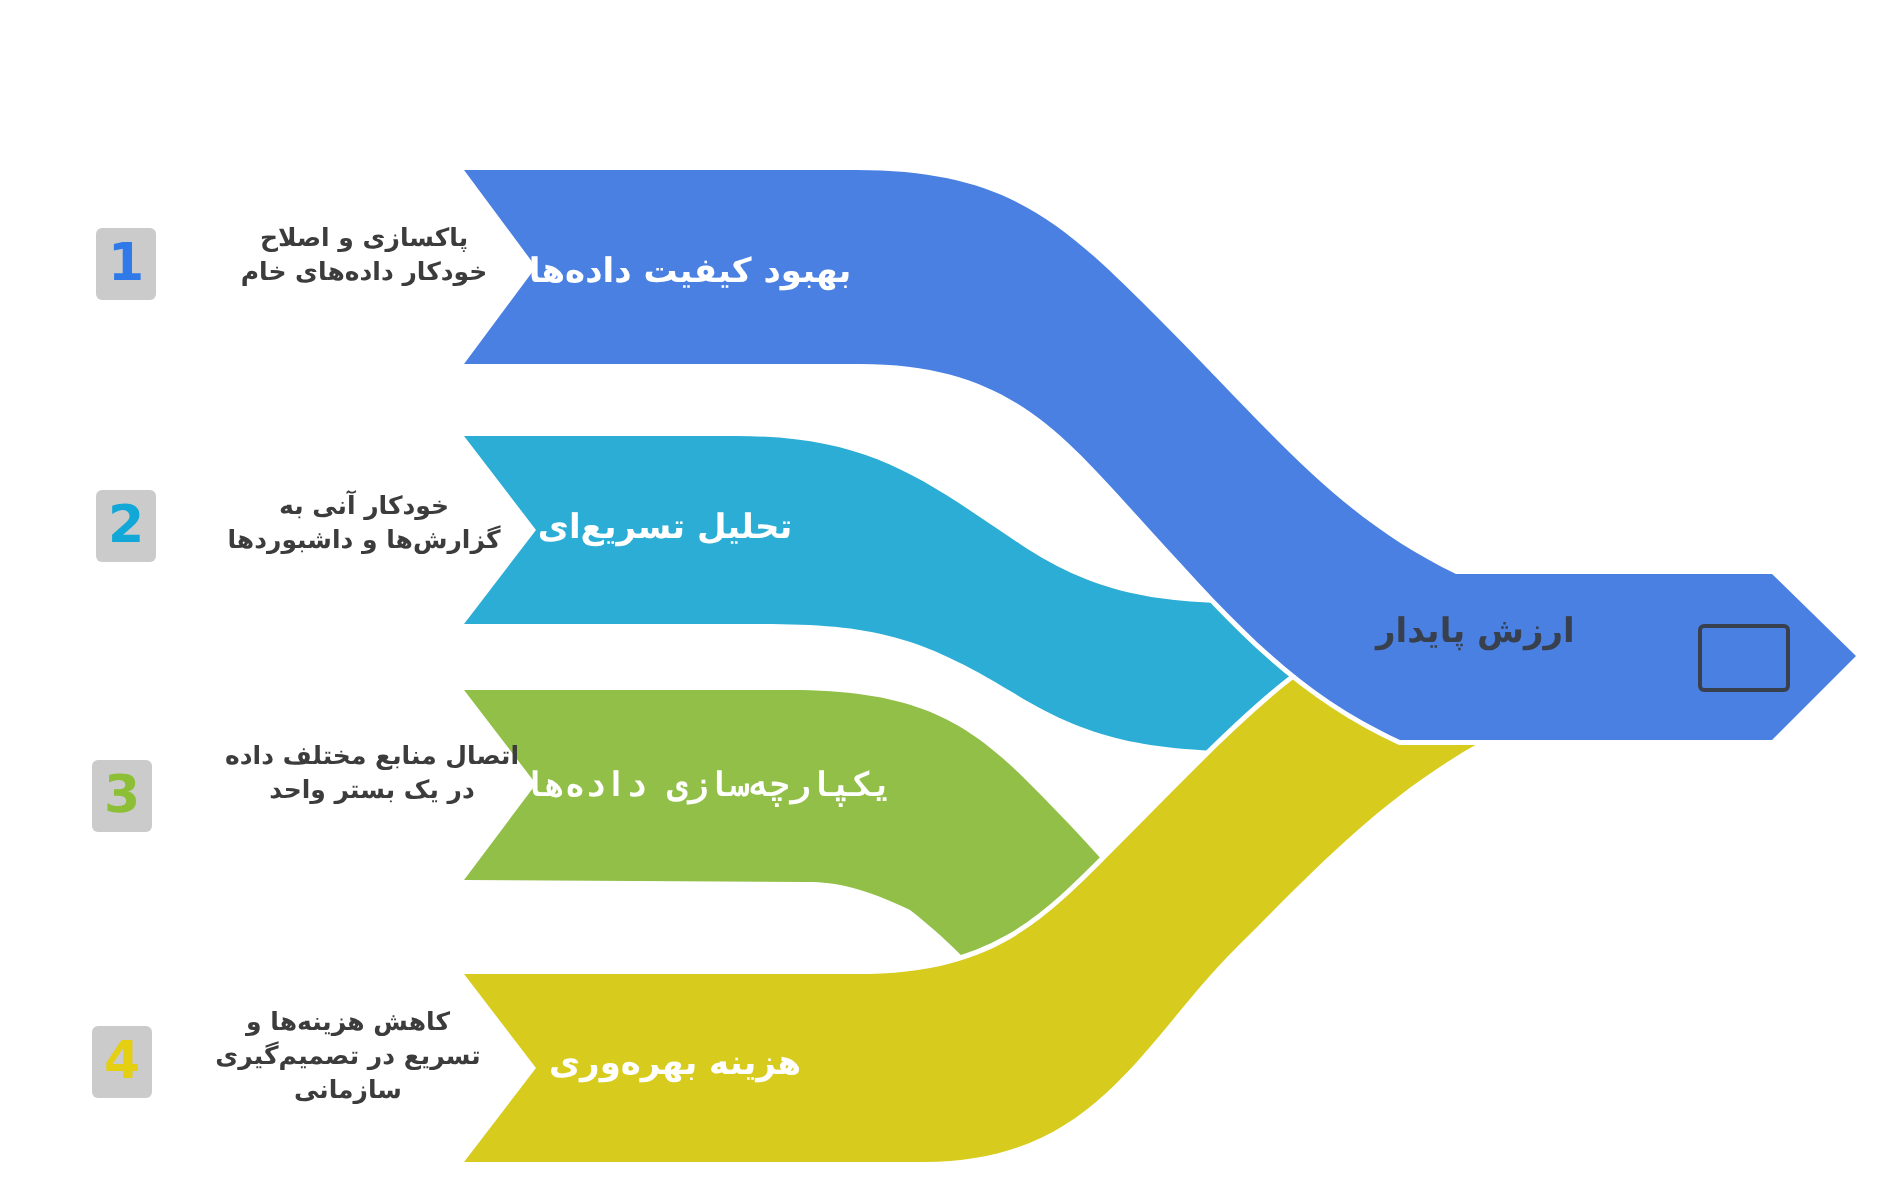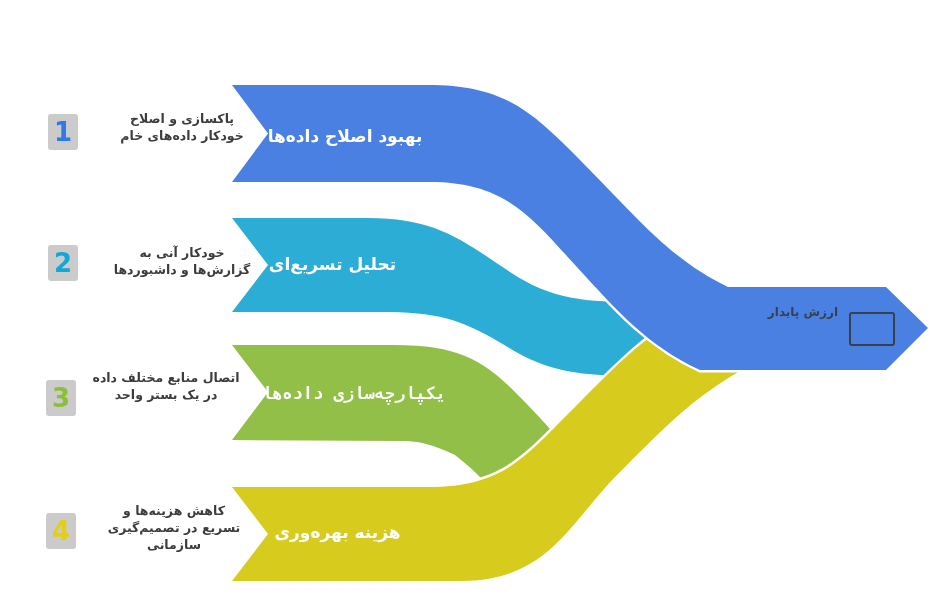--- a/index.html
+++ b/index.html
@@ -19,21 +19,21 @@
     position:absolute;width:30px;height:36px;border-radius:3px;
     background:rgba(140,140,140,0.45);
     display:flex;align-items:center;justify-content:center;
     font-size:26px;font-weight:bold;
   }
   .desc{
     position:absolute;color:#3c3c3c;font-size:12.5px;font-weight:600;
     text-align:center;line-height:1.35;margin-left:20px;
   }
   .result-label{
-    color:#39404d;font-weight:bold;font-size:12px;text-align:right;
+    color:#39404d;font-weight:bold;font-size:17px;text-align:left;
     line-height:1.45;
   }
   .result-box{
     position:absolute;left:849px;top:312px;width:46px;height:34px;
     border:2.5px solid #39404d;border-radius:3px;background:transparent;
     box-sizing:border-box;
   }
 </style>
 </head>
 <body>
@@ -69,41 +69,41 @@
     <path d="M 232,85 L 428,85
              C 505,85 532,112 580,160
              C 636,216 668,258 728,287
              L 886,287 L 928,328 L 886,370
              L 700,370
              C 648,346 618,312 576,266
              C 532,218 506,182 430,182
              L 232,182 L 268,133.5 Z" stroke="#ffffff" stroke-width="5" stroke-linejoin="round" paint-order="stroke fill" fill="#4a80e2"></path>
   </svg>
 
-  <div class="overlay band-label" style="left:240px;top:125px;width:210px;">بهبود اصلاح داده‌ها</div>
+  <div class="overlay band-label" style="left:240px;top:125px;width:210px;">بهبود کیفیت داده‌ها</div>
   <div class="overlay band-label" style="left:240px;top:253px;width:185px;">تحلیل تسریع‌ای</div>
   <div class="overlay band-label" style="left:238px;top:384px;width:232px;font-family:Liberation Mono, monospace;">یکپارچه‌سازی داده‌ها</div>
   <div class="overlay band-label" style="left:240px;top:521px;width:195px;">هزینه بهره‌وری</div>
 
   <div class="num-badge" style="left:48px;top:114px;">
     <span style="color: rgb(47, 121, 232);">1</span>
   </div>
   <div class="num-badge" style="left:48px;top:245px;">
     <span style="color: rgb(17, 168, 216);">2</span>
   </div>
   <div class="num-badge" style="left:46px;top:380px;">
     <span style="color: rgb(140, 191, 54);">3</span>
   </div>
   <div class="num-badge" style="left:46px;top:513px;">
     <span style="color: rgb(228, 207, 19);">4</span>
   </div>
 
   <div class="desc" style="left:88px;top:111px;width:148px;">پاکسازی و اصلاح خودکار داده‌های خام</div>
   <div class="desc" style="left:92px;top:245px;width:140px;">خودکار آنی به گزارش‌ها و داشبوردها</div>
-  <div class="desc" style="left:72px;top:370px;width:148px;">اتصال منابع مختلف داده در یک بستر واحد</div>
+  <div class="desc" style="left:92px;top:370px;width:148px;">اتصال منابع مختلف داده در یک بستر واحد</div>
   <div class="desc" style="left:84px;top:503px;width:140px;">کاهش هزینه‌ها و تسریع در تصمیم‌گیری سازمانی</div>
 
   <div class="overlay result-label" style="left:688px;top:304px;width:150px;">
     <div>ارزش پایدار</div>
   </div>
   <div class="result-box"></div>
 
 </div>
 
 </body></html>

